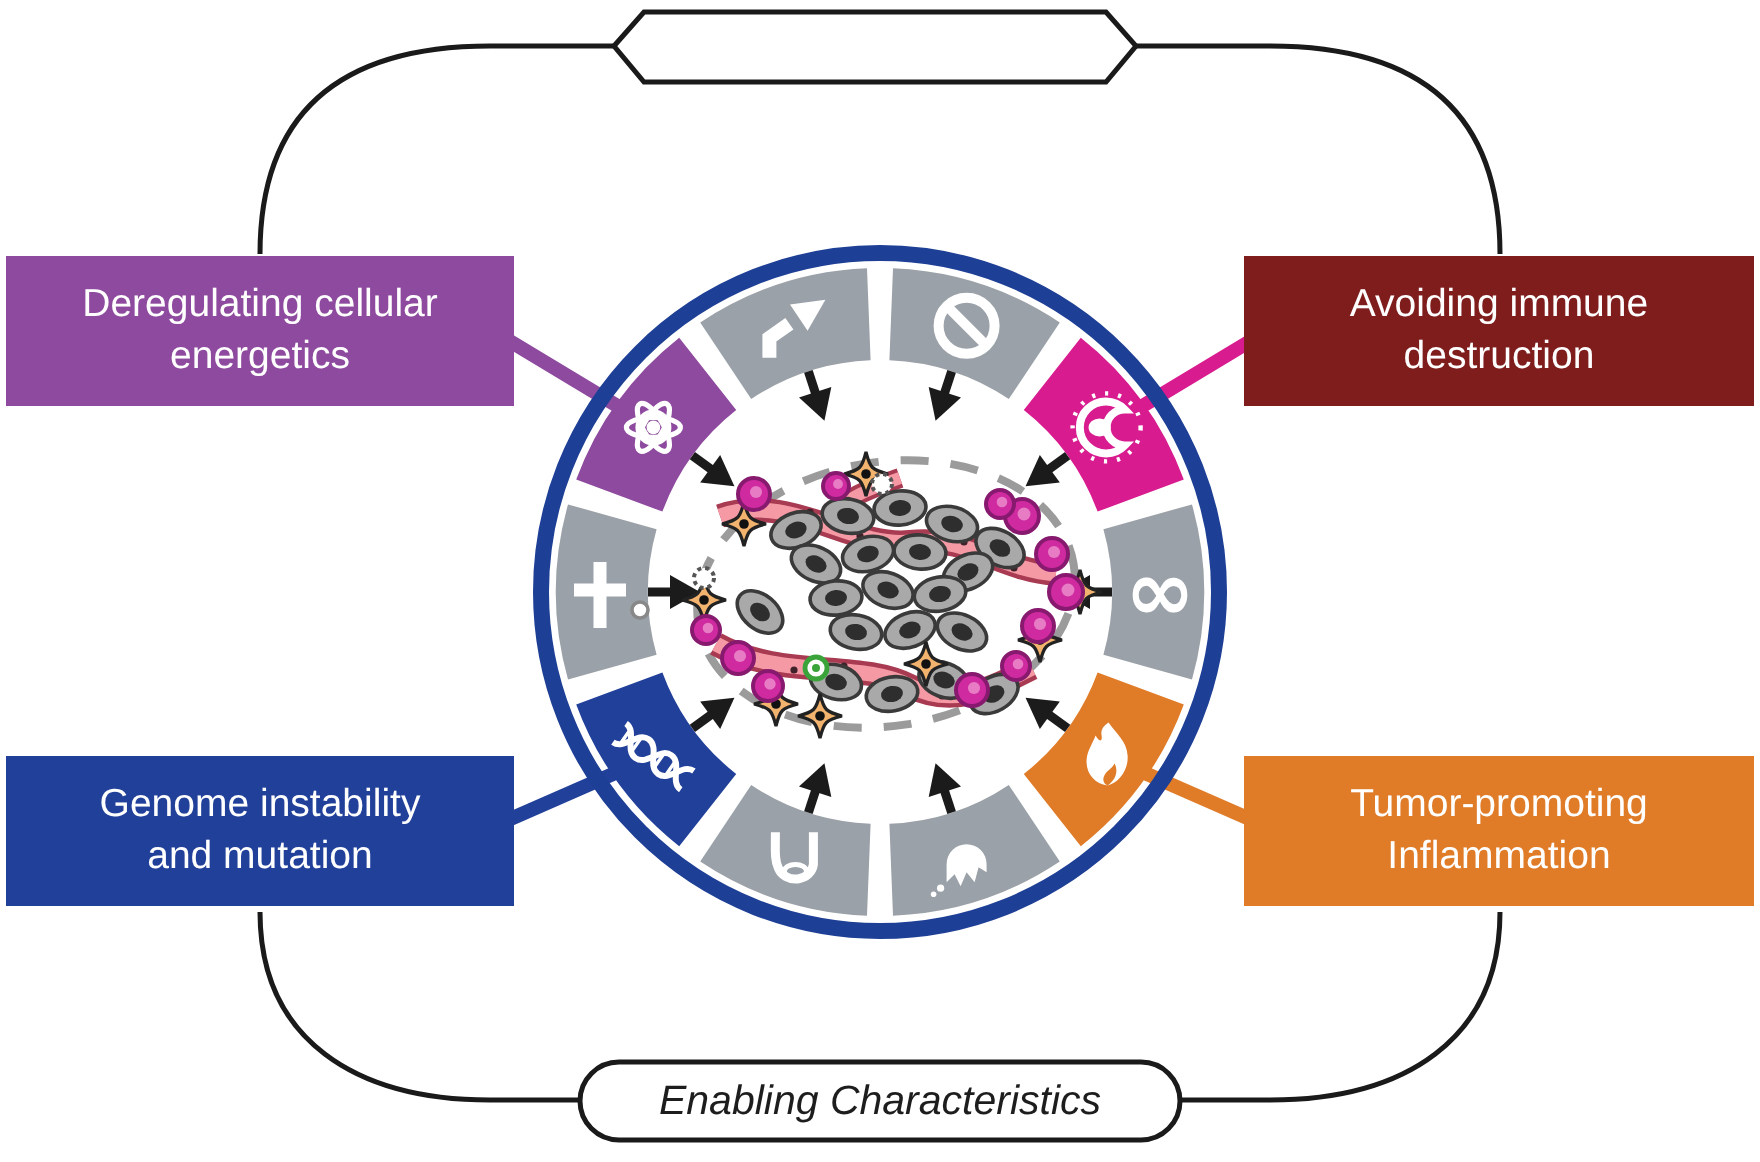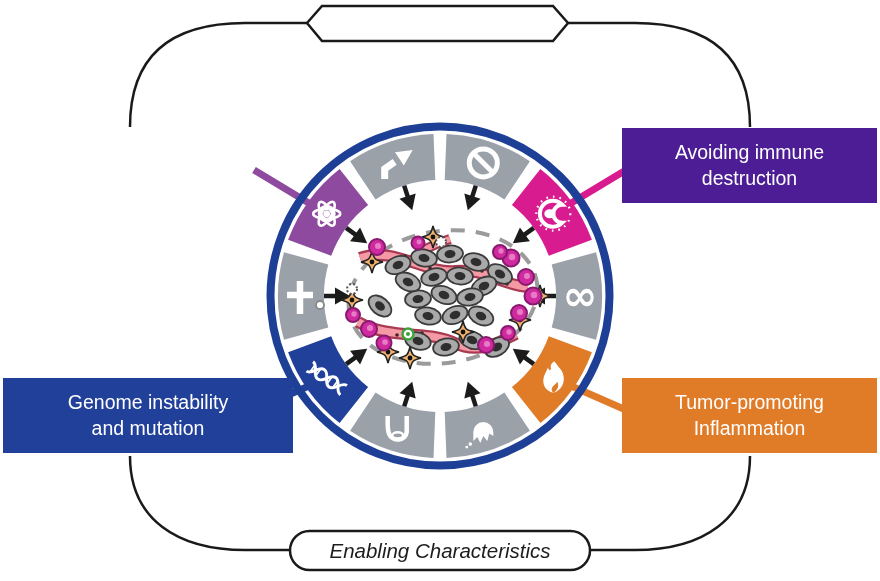--- a/index.html
+++ b/index.html
@@ -348,25 +348,29 @@
         <circle cx="352" cy="289" r="5" fill="#fff" stroke="#555" stroke-width="2" stroke-dasharray="2 2"></circle>
         <circle cx="408" cy="334" r="5.5" fill="#fff" stroke="#3aa43a" stroke-width="2.4"></circle>
         <circle cx="408" cy="334" r="2" fill="#3aa43a"></circle>
         <circle cx="320" cy="305" r="4" fill="#fff" stroke="#888" stroke-width="1.8"></circle>
       </g>
     </g>
   </svg>
 
   <div class="banner" style="left:292px;top:539px;width:296px;font-style:italic;">Enabling Characteristics</div>
 
-  <div class="hbox" id="box-tr" style="left: 622px; top: 128px; width: 255px; height: 75px; background: #4c1d95;">
+  <div class="hbox" id="box-tl" style="left: 3px; top: 128px; width: 254px; height: 75px; background: rgb(142, 74, 158);">
+    <span>Deregulating cellular
+energetics</span>
+  </div>
+  <div class="hbox" id="box-tr" style="left: 622px; top: 128px; width: 255px; height: 75px; background: #7f1d1d;">
     <span>Avoiding immune
 destruction</span>
   </div>
-  <div class="hbox" id="box-bl" style="left: 3px; top: 378px; width: 290px; height: 75px; background: rgb(33, 64, 154);">
+  <div class="hbox" id="box-bl" style="left: 3px; top: 378px; width: 254px; height: 75px; background: rgb(33, 64, 154);">
     <span>Genome instability
 and mutation</span>
   </div>
   <div class="hbox" id="box-br" style="left: 622px; top: 378px; width: 255px; height: 75px; background: rgb(224, 123, 40);">
     <span>Tumor-promoting
 Inflammation</span>
   </div>
 
 </div>
 

